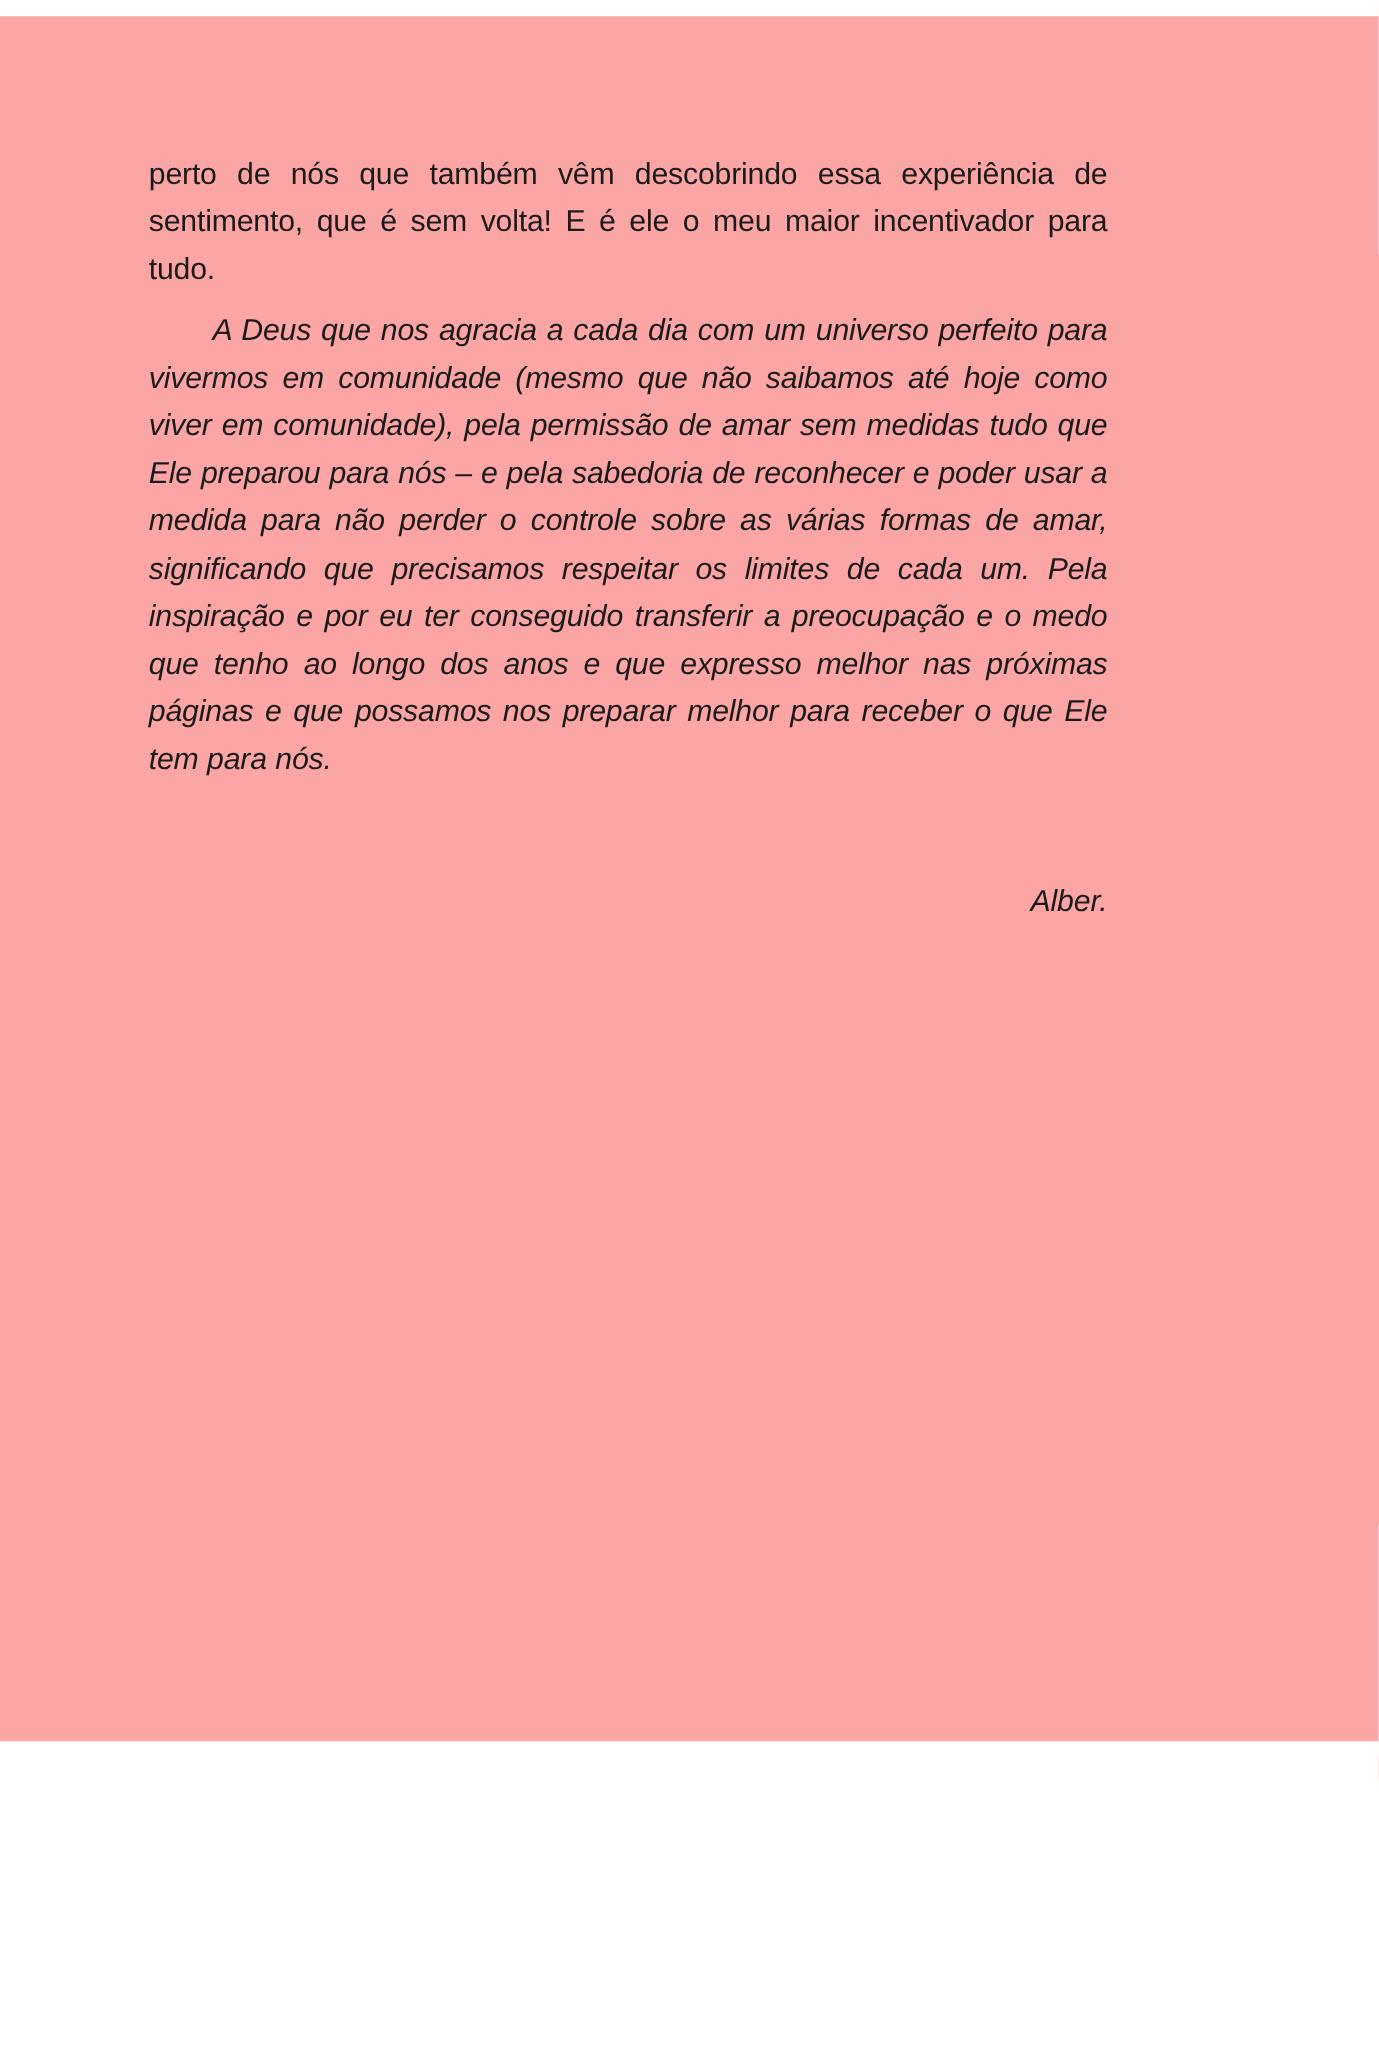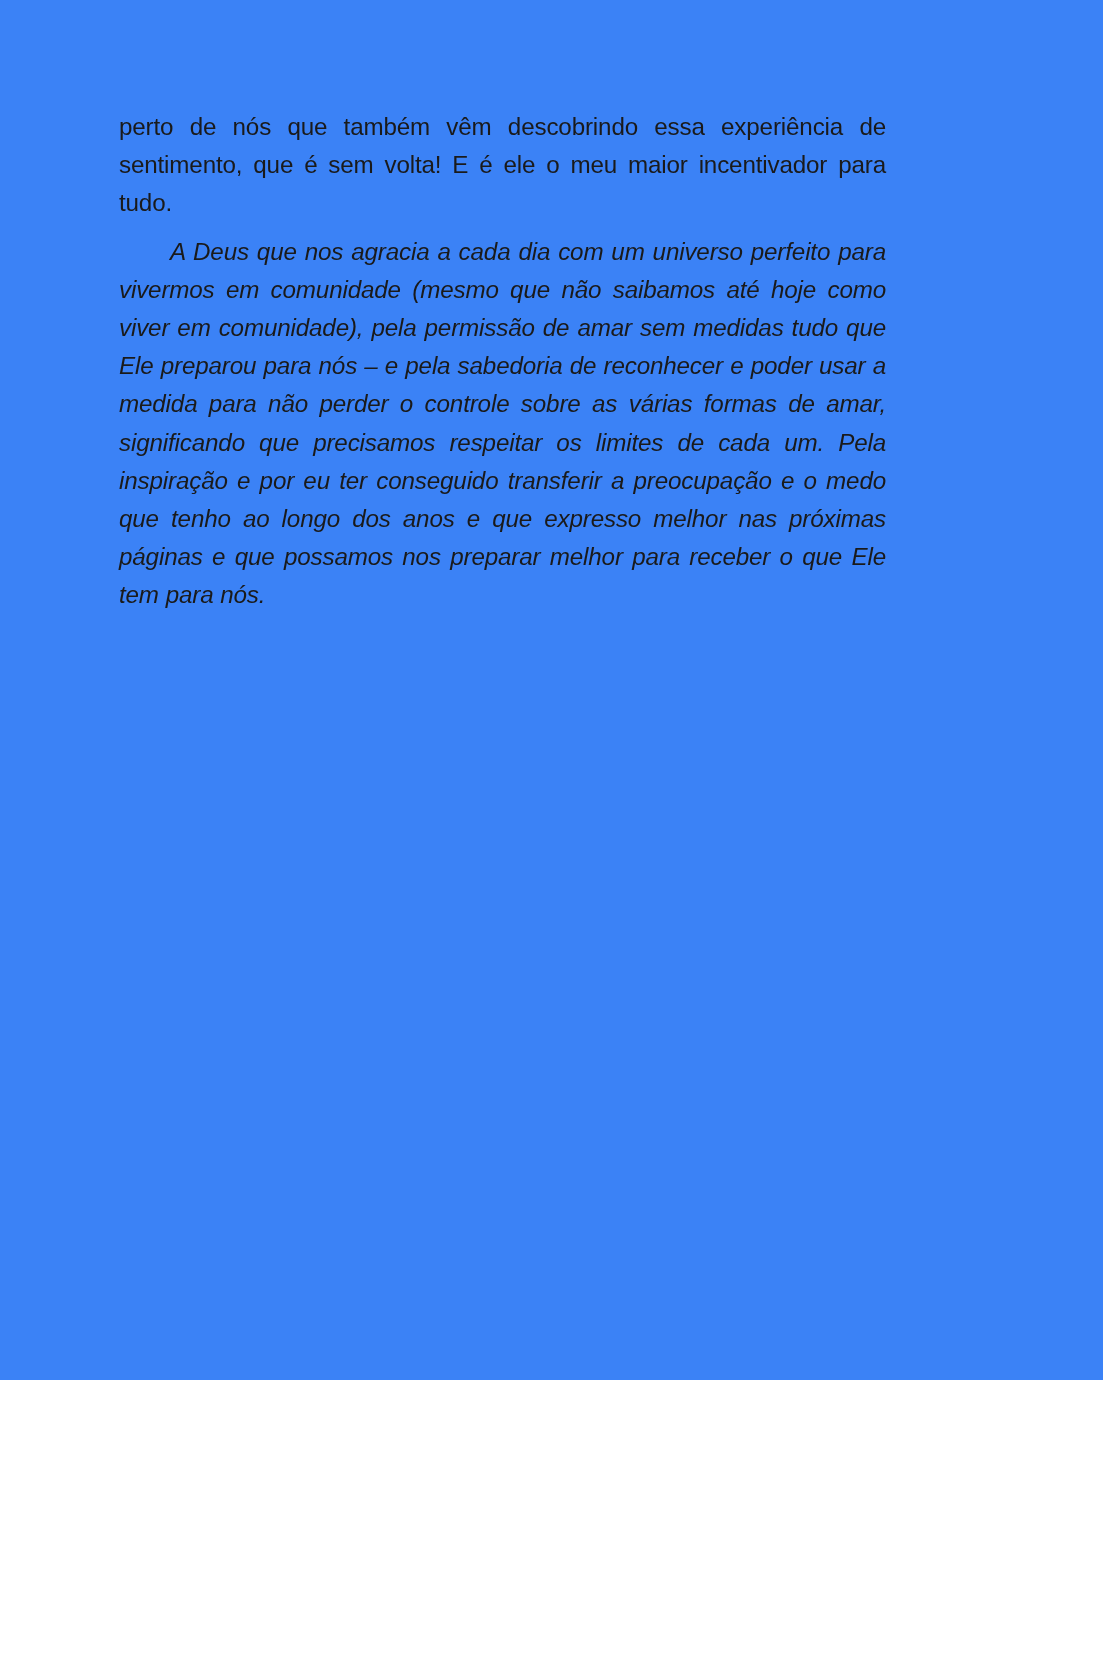--- a/index.html
+++ b/index.html
@@ -8,23 +8,23 @@
     background: #ffffff;
   }
   body {
     font-family: "Liberation Sans", "DejaVu Sans", sans-serif;
     color: #000000;
   }
   .page {
     position: relative;
     width: 1103px;
     height: 1380px;
-    background: #3b82f6;
+    background: #fca5a5;
     overflow: hidden;
-    margin: 0 auto;
+    margin: 13px auto;
   }
   .text-column {
     position: absolute;
     left: 119px;
     top: 108px;
     width: 767px;
   }
   .para {
     margin: 0;
     font-size: 24.2px;
@@ -75,18 +75,21 @@
 </head>
 <body>
 
 <div class="page">
 
   <div class="text-column">
     <p class="para para-continuation">perto de nós que também vêm descobrindo essa experiência de sentimento, que é sem volta! E é ele o meu maior incentivador para tudo.</p>
     <p class="para para-indent">A Deus que nos agracia a cada dia com um universo perfeito para vivermos em comunidade (mesmo que não saibamos até hoje como viver em comunidade), pela permissão de amar sem medidas tudo que Ele preparou para nós – e pela sabedoria de reconhecer e poder usar a medida para não perder o controle sobre as várias formas de amar, significando que precisamos respeitar os limites de cada um. Pela inspiração e por eu ter conseguido transferir a preocupação e o medo que tenho ao longo dos anos e que expresso melhor nas próximas páginas e que possamos nos preparar melhor para receber o que Ele tem para nós.</p>
   </div>
 
+  <div class="signature-block">
+    <span class="signature">Alber.</span>
+  </div>
 
   <div class="page-number-wrap">
     <span class="page-number">4</span>
   </div>
 
 </div>
 
 </body></html>

